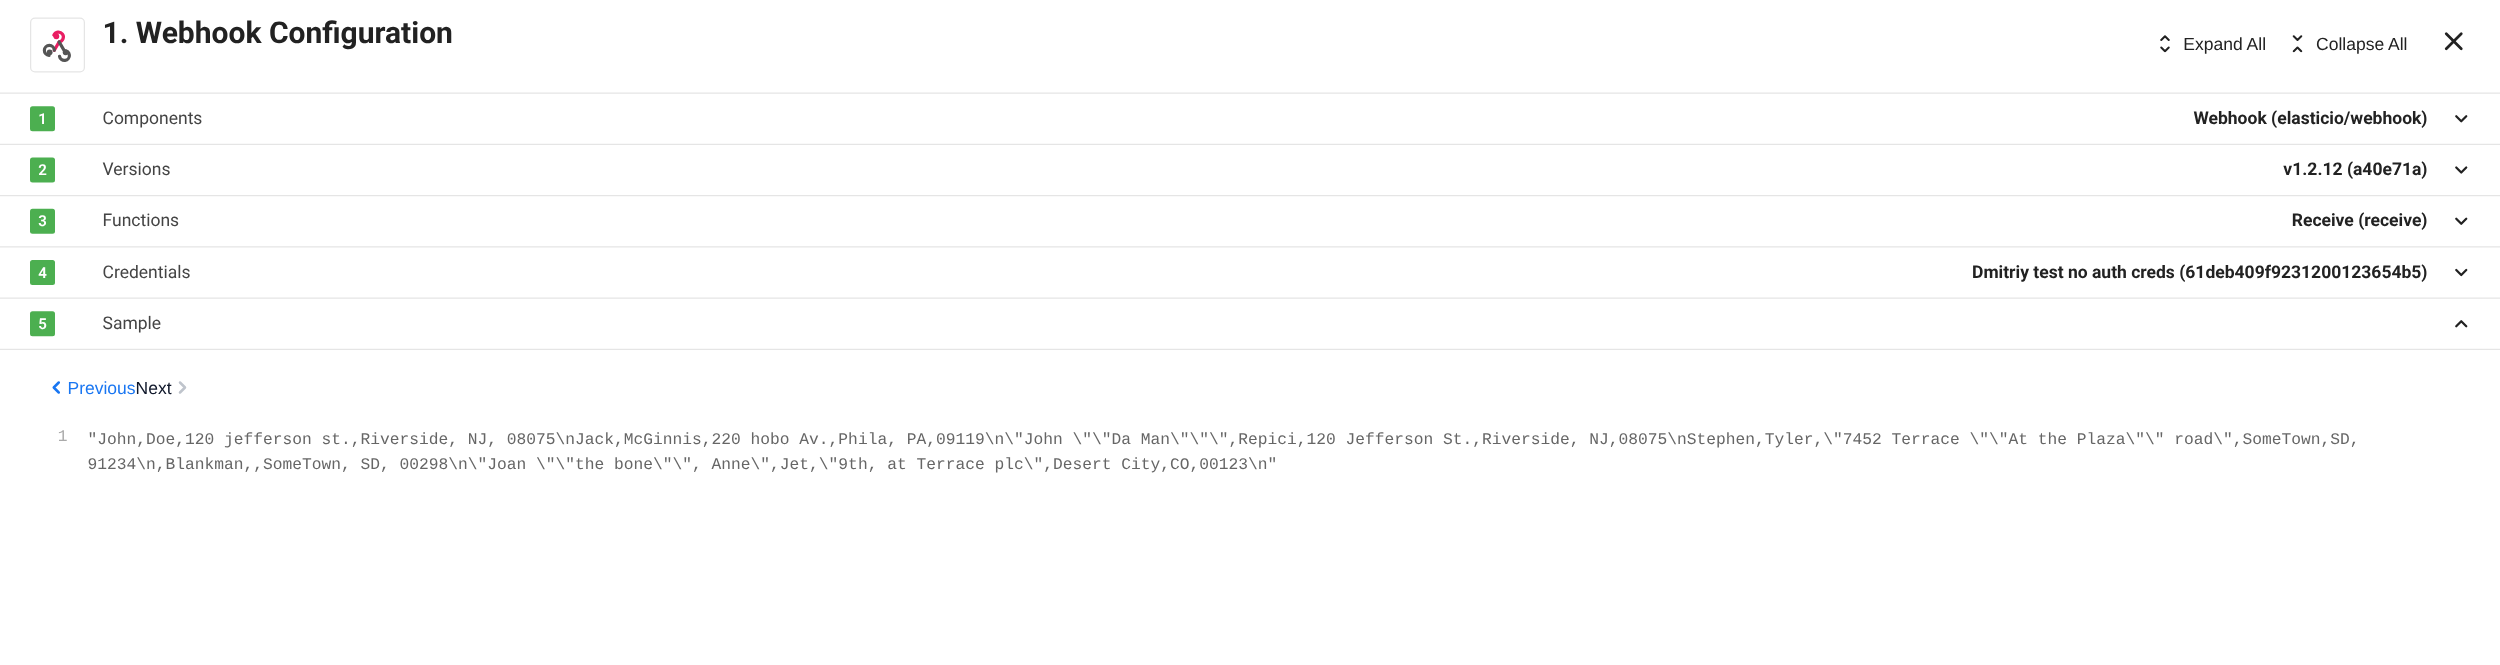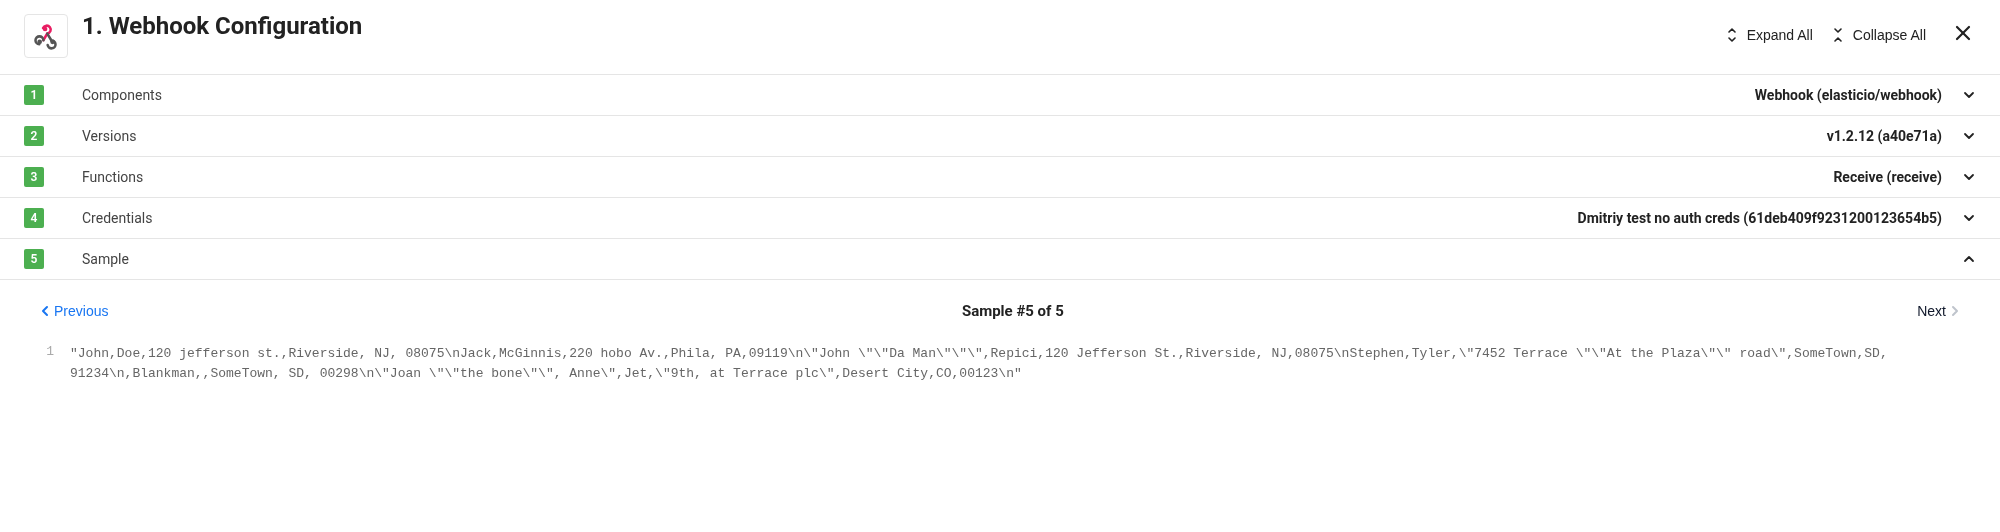--- a/index.html
+++ b/index.html
@@ -251,21 +251,20 @@
     </div>
   </div>
 
 <div class="sample-nav">
   <button class="nav-btn nav-prev">
     <svg width="10" height="12" viewBox="0 0 10 12" stroke="#1976f2" stroke-width="2" fill="none" stroke-linecap="round" stroke-linejoin="round">
       <polyline points="7,2 3,6 7,10"></polyline>
     </svg>
     <span>Previous</span>
   </button>
-  <div class="sample-counter">Sample #5 of 5</div>
   <button class="nav-btn nav-next">
     <span>Next</span>
     <svg width="10" height="12" viewBox="0 0 10 12" stroke="#bfc4cc" stroke-width="2" fill="none" stroke-linecap="round" stroke-linejoin="round">
       <polyline points="3,2 7,6 3,10"></polyline>
     </svg>
   </button>
 </div>
 
 <div class="code-block">
   <div class="gutter">1</div>

